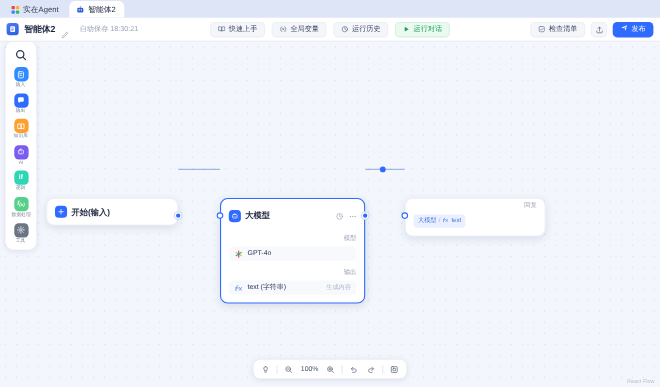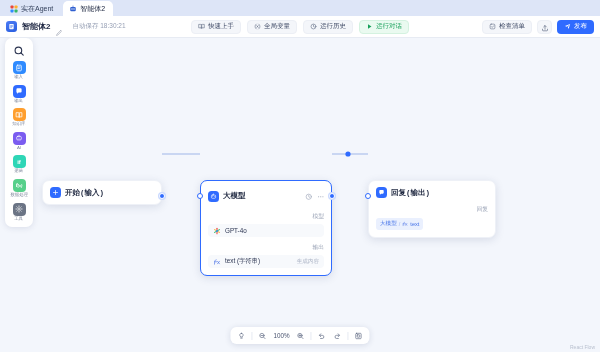--- a/index.html
+++ b/index.html
@@ -99,21 +99,20 @@
 
   
   .node {
     position: absolute; background: #ffffff; border-radius: 7px;
     box-shadow: 0 2px 8px rgba(30,45,90,.13);
     border: 1px solid #eef1f7;
   }
   .node-hd {
     display: flex; align-items: center; gap: 4px;
     padding: 6px 7px 6px 7px;
-    font-family: Liberation Mono, monospace;
   }
   .node-ico {
     width: 11px; height: 11px; border-radius: 3.5px;
     display: flex; align-items: center; justify-content: center; flex: 0 0 11px;
   }
   .node-ico svg { width: 7px; height: 7px; }
   .node-title { font-size: 7.5px; font-weight: bold; color: #1f2840; white-space: nowrap; }
   .node-actions { margin-left: auto; display: flex; align-items: center; gap: 4px; }
   .node-actions svg { width: 7.5px; height: 7.5px; }
 
@@ -348,28 +347,20 @@
           </span>
           <span>text (字符串)</span>
           <span class="tail">生成内容</span>
         </div>
       </div>
       <div class="port l"></div>
       <div class="port r"></div>
     </div>
 
     <div class="node" style="left:368px; top:142px; width:128px;">
-      <div class="node-hd">
-        <span class="node-ico" style="background:#2f6bff;">
-          <svg viewBox="0 0 16 16" fill="#fff">
-            <path d="M3 4.2a1.8 1.8 0 011.8-1.8h6.4A1.8 1.8 0 0113 4.2v4.6a1.8 1.8 0 01-1.8 1.8H7.3L4.4 13v-2.4H4.8A1.8 1.8 0 013 8.8z"></path>
-          </svg>
-        </span>
-        <span class="node-title">回复(输出)</span>
-      </div>
       <div class="node-body">
         <div class="sec-label">回复</div>
         <div class="chiprow">
           <span class="chip">
             <span>大模型</span>
             <span class="cdiv">/</span>
             <span>
               <svg viewBox="0 0 16 16" fill="none" stroke="#5b7fe8" stroke-width="1.5" stroke-linecap="round">
                 <path d="M3 12.4c0-6.4 1-9 3.4-9"></path>
                   <path d="M2.8 7.6h4.4"></path>

